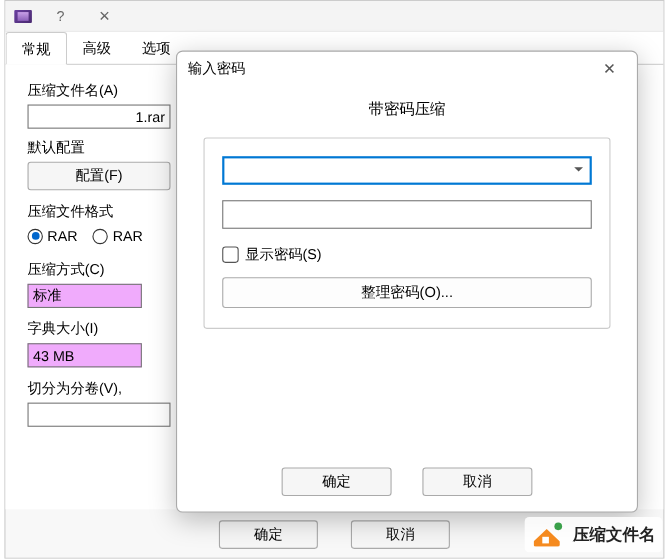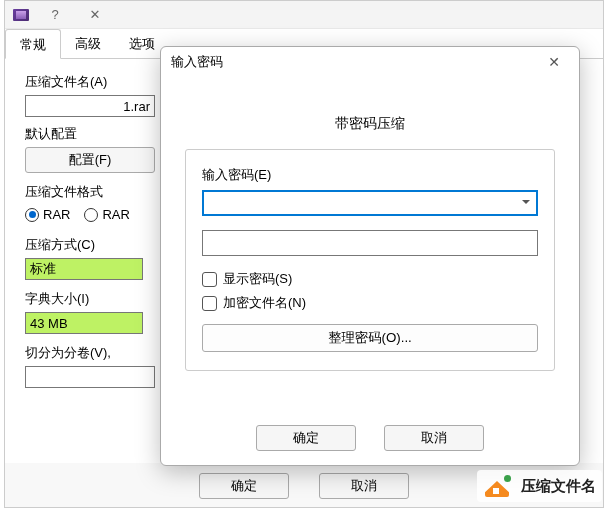--- a/index.html
+++ b/index.html
@@ -16,25 +16,25 @@
   .main-body { padding: 14px 20px; background: #fff; height: calc(100% - 58px - 44px); }
   .row { margin-bottom: 8px; }
   .lbl { display: block; margin-bottom: 4px; }
   .textbox { width: 130px; height: 22px; border: 1px solid #777; background: #fff; padding: 1px 4px; font-family: inherit; font-size: 13px; }
   .wide { width: 130px; text-align: right; }
   .btn { height: 26px; border: 1px solid #aaa; background: #f6f6f6; border-radius: 3px; display:inline-flex; align-items:center; justify-content:center; padding: 0 8px; }
   .group-title { margin-top: 10px; }
   .radio-row { display:flex; gap:14px; align-items:center; margin-top:6px; }
   .radio { width:14px; height:14px; border:1px solid #333; border-radius:50%; display:inline-flex; align-items:center; justify-content:center; margin-right:4px; vertical-align:middle; }
   .radio.checked::after { content:""; width:7px; height:7px; background:#0066cc; border-radius:50%; }
-  .combo { width:118px; height:22px; border:1px solid #777; background:#bef264; padding:1px 4px; display:flex; align-items:center; }
+  .combo { width:104px; height:22px; border:1px solid #777; background:#f0abfc; padding:1px 4px; display:flex; align-items:center; }
   .main-buttons { position:absolute; bottom:8px; left:0; right:0; display:flex; justify-content:center; gap:30px; }
   .main-buttons .btn { width: 90px; }
 
-  .pw-dialog { position: absolute; left: 160px; top: 46px; width: 420px; height: 420px; background: #fff; border: 1px solid #aaa; border-radius: 6px; box-shadow: 0 6px 24px rgba(0,0,0,0.25); display:flex; flex-direction:column;gap:24px; }
+  .pw-dialog { position: absolute; left: 160px; top: 46px; width: 420px; height: 420px; background: #fff; border: 1px solid #aaa; border-radius: 6px; box-shadow: 0 6px 24px rgba(0,0,0,0.25); display:flex; flex-direction:column; }
   .pw-title { height: 30px; display:flex; align-items:center; padding: 0 10px; }
   .pw-title .t { flex:1; }
   .pw-title .close { color:#555; font-size:14px; width:30px; text-align:center; }
   .pw-body { flex:1; padding: 8px 24px 0; }
   .pw-header { text-align:center; font-size:14px; padding: 6px 0 16px; }
   .fieldset { border:1px solid #ccc; border-radius:3px; padding: 16px 16px 18px; }
   .pw-lbl { margin-bottom:6px; display:block; }
   .pw-input-wrap { position:relative; margin-bottom:14px; }
   .pw-input { width:100%; height:26px; border:2px solid #0078d4; background:#fff; padding:0 24px 0 6px; }
   .pw-input2 { width:100%; height:26px; border:1px solid #777; background:#fff; padding:0 6px; }
@@ -113,35 +113,30 @@
 </div>
 
 <div class="pw-dialog">
   <div class="pw-title">
     <span class="t">输入密码</span>
     <span class="close">✕</span>
   </div>
   <div class="pw-body">
     <div class="pw-header">带密码压缩</div>
     <div class="fieldset">
-      <span class="pw-lbl">输入密码(E)</span>
       <div class="pw-input-wrap">
         <input class="pw-input" value="" style="">
         <span class="dd-arrow"></span>
       </div>
       <div class="pw-input-wrap">
         <input class="pw-input2" value="" style="">
       </div>
       <div class="chk-row">
         <span class="chk"></span>
         <span>显示密码(S)</span>
-      </div>
-      <div class="chk-row">
-        <span class="chk"></span>
-        <span>加密文件名(N)</span>
       </div>
       <button class="org-btn">整理密码(O)...</button>
     </div>
   </div>
   <div class="pw-buttons">
     <span class="btn">确定</span>
     <span class="btn">取消</span>
   </div>
 </div>
 

